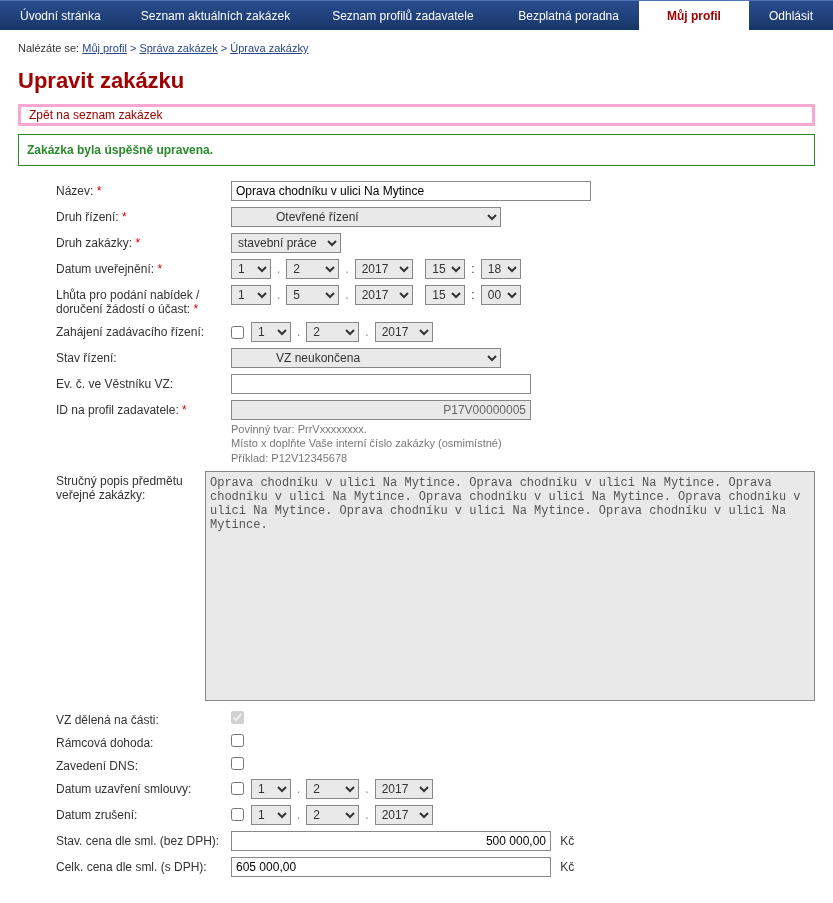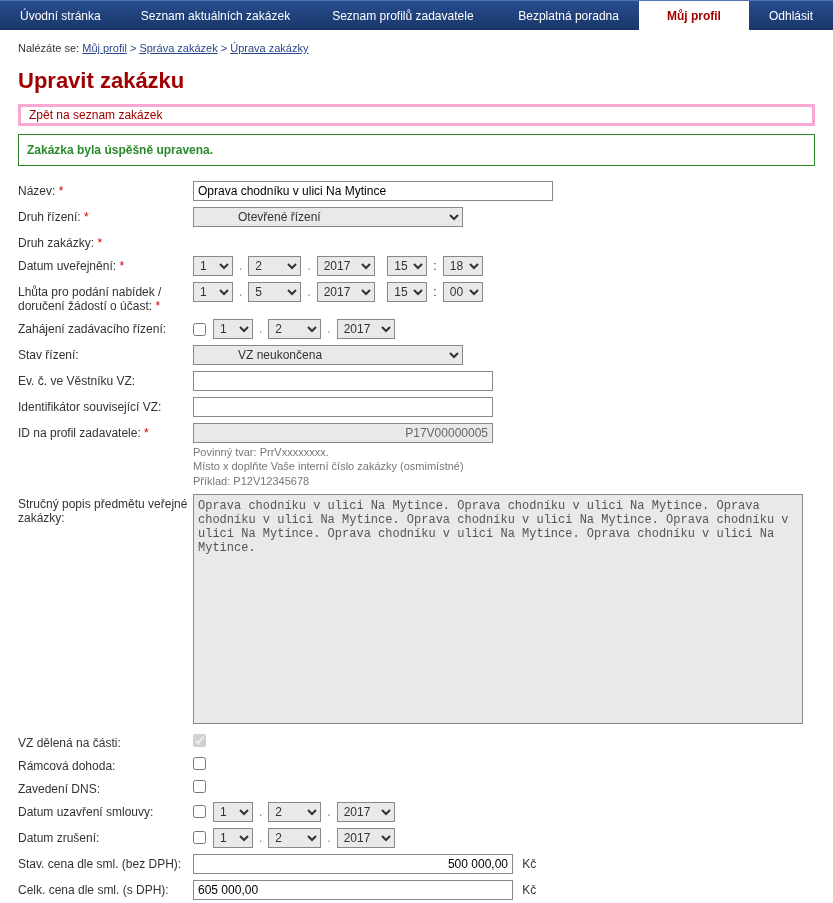--- a/index.html
+++ b/index.html
@@ -11,21 +11,21 @@
   .nav-spacer-b { width: 70px; }
   .content { padding: 12px 18px; }
   .breadcrumb { font-size: 11px; margin-bottom: 14px; }
   .breadcrumb a { color: #29468c; text-decoration: underline; cursor: pointer; }
   .sep { color: #29468c; }
   h1 { color: #a00000; font-size: 22px; font-weight: bold; margin-bottom: 10px; }
   .backlink { border: 3px solid #f9a8d4; padding: 1px 8px; margin-bottom: 8px; }
   .backlink a { color: #a00000; text-decoration: none; font-size: 12px; cursor: pointer; }
   .success { border: 1px solid #2a8a2a; color: #2a8a2a; padding: 8px; font-weight: bold; margin-bottom: 12px; }
   .form-row { display: flex; align-items: flex-start; padding: 3px 0; }
-  .form-label { width: 175px; padding-top: 3px; color: #333; }
+  .form-label { width: 175px; padding-top: 3px; color: #333; margin-left: 38px; }
   .req { color: #c00; }
   .form-field { flex: 1; }
   input[type="text"] { border: 1px solid #888; padding: 2px 4px; font-size: 12px; background: #fff; }
   input.ro { background: #e9e9e9; color: #666; }
   select { border: 1px solid #888; background: #e9e9e9; font-size: 12px; padding: 1px 2px; color: #333; }
   select.wide { width: 270px; padding-left: 40px; }
   .sel-sm { width: 40px; }
   .sel-md { width: 53px; }
   .sel-yr { width: 58px; }
   textarea { width: 610px; height: 230px; border: 1px solid #888; background: #e9e9e9; font-family: "Courier New", monospace; font-size: 12px; padding: 4px; color: #555; resize: none; }
@@ -86,20 +86,25 @@
       <select class="wide">
         <option>Otevřené řízení</option>
       </select>
     </div>
   </div>
 
   <div class="form-row">
     <div class="form-label">
       <span>Druh zakázky:</span> <span class="req">*</span>
     </div>
+    <div class="form-field">
+      <select style="width:110px">
+        <option>stavební práce</option>
+      </select>
+    </div>
   </div>
 
   <div class="form-row">
     <div class="form-label">
       <span>Datum uveřejnění:</span> <span class="req">*</span>
     </div>
     <div class="form-field inline">
       <select class="sel-sm"><option>1</option></select><span class="dot">.</span>
       <select class="sel-md"><option>2</option></select><span class="dot">.</span>
       <select class="sel-yr"><option>2017</option></select>
@@ -142,26 +147,20 @@
     </div>
   </div>
 
   <div class="form-row">
     <div class="form-label">Ev. č. ve Věstníku VZ:</div>
     <div class="form-field">
       <input type="text" style="width: 300px;" value="">
     </div>
   </div>
 
-  <div class="form-row">
-    <div class="form-label">Identifikátor související VZ:</div>
-    <div class="form-field">
-      <input type="text" style="width: 300px;" value="">
-    </div>
-  </div>
 
   <div class="form-row">
     <div class="form-label">
       <span>ID na profil zadavatele:</span> <span class="req">*</span>
     </div>
     <div class="form-field">
       <input type="text" class="ro" style="width: 300px; text-align: right;" readonly="" value="P17V00000005">
       <div class="helper">
         <span>Povinný tvar: PrrVxxxxxxxx.</span><br>
         <span>Místo x doplňte Vaše interní číslo zakázky (osmimístné)</span><br>

